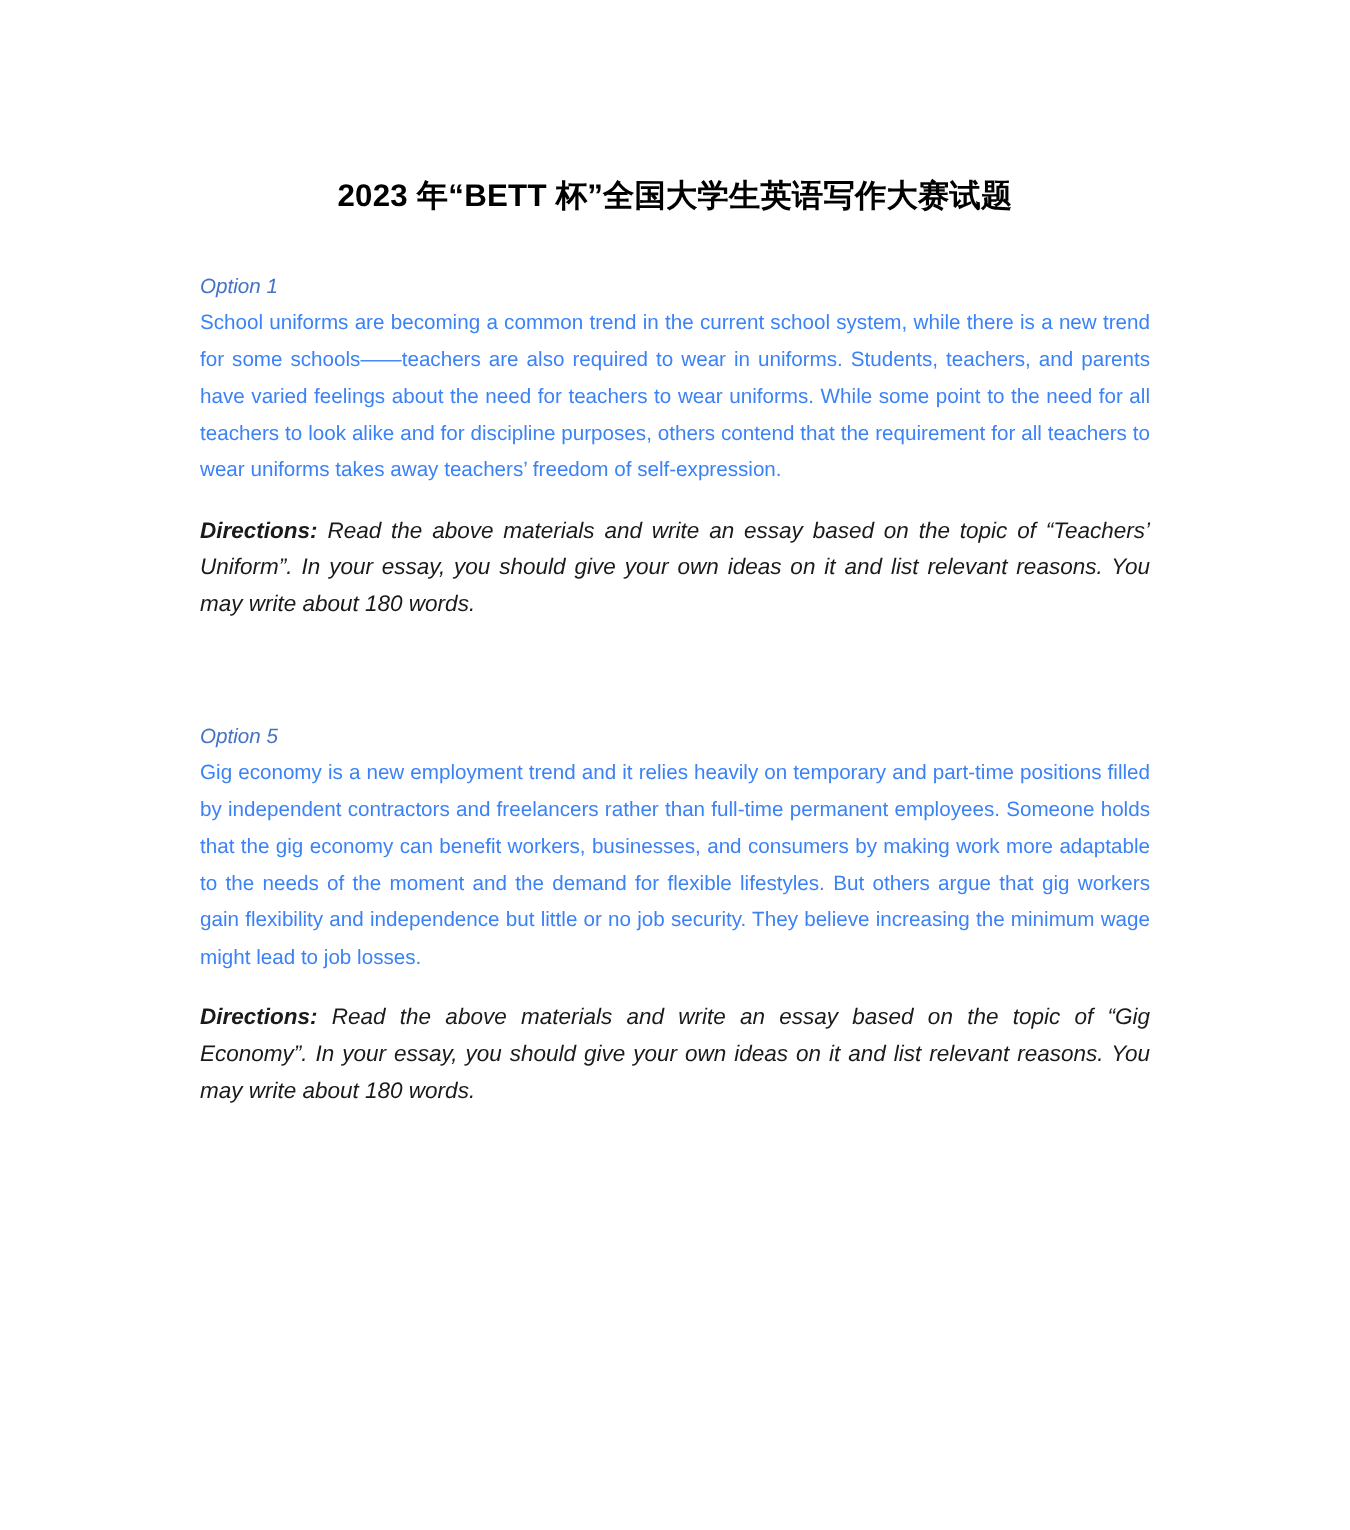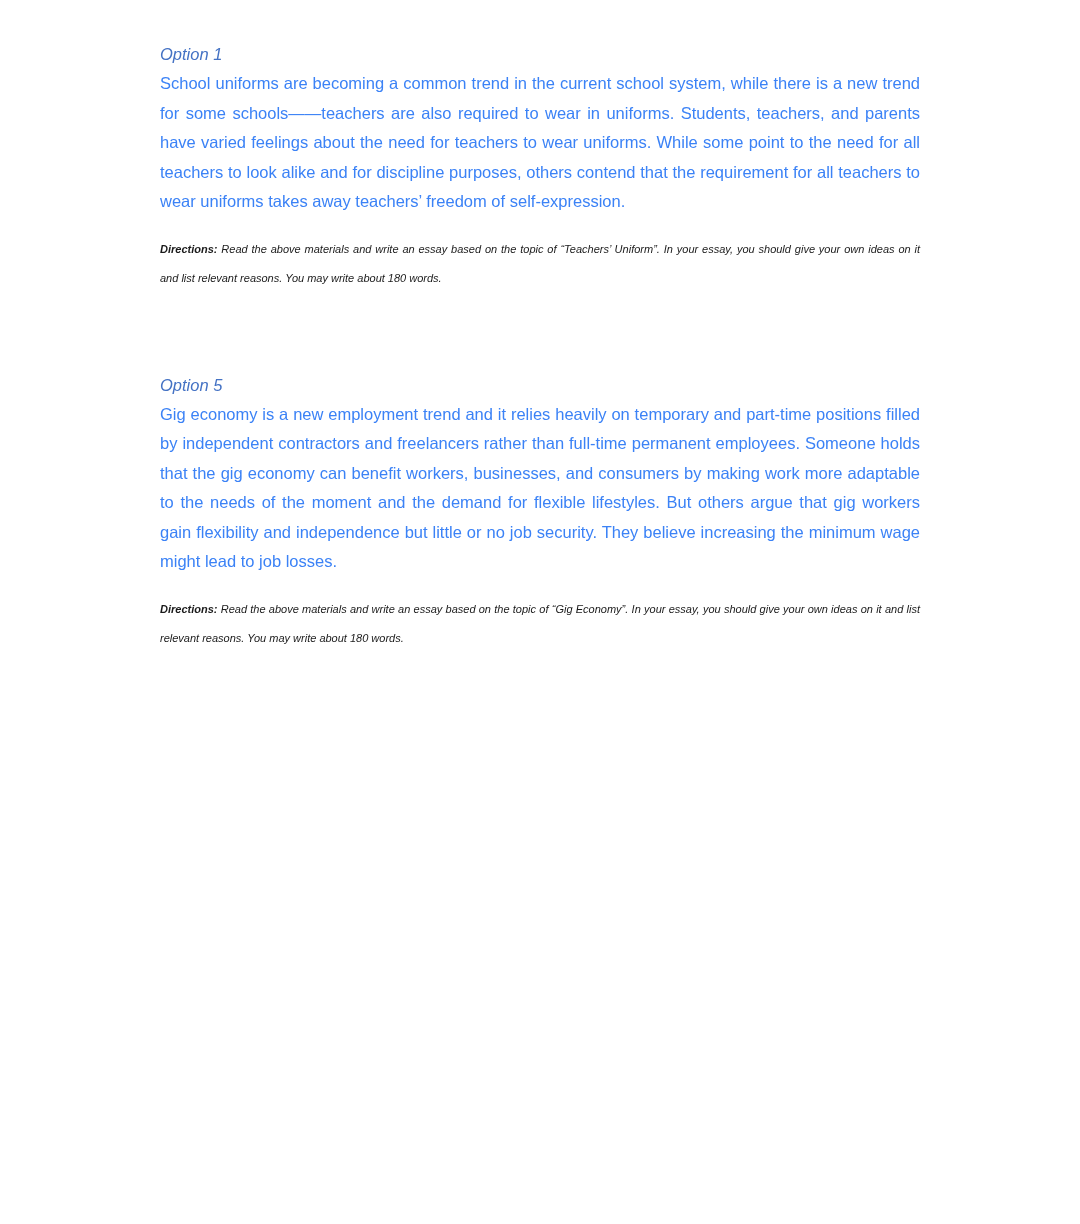--- a/index.html
+++ b/index.html
@@ -65,21 +65,21 @@
     font-size: 16.5px;
     line-height: 29.5px;
     text-align: justify;
     text-justify: inter-word;
     color: #3b82f6;
     margin: 4px 0 0 0;
     hyphens: none;
   }
 
   .directions-para {
-    font-size: 11px;
+    font-size: 18px;
     line-height: 29.5px;
     text-align: justify;
     text-justify: inter-word;
     font-style: italic;
     color: #1a1a1a;
     margin: 0;
   }
   .directions-label {
     font-weight: bold;
     font-style: italic;
@@ -89,20 +89,21 @@
   .gap-between-options { height: 80px; }
 
   .spacer-block { width: 100%; }
 </style>
 </head>
 <body>
 
 <div class="page">
   <div class="content">
 
+    <h1 class="doc-title title-line-1">2023 年“BETT 杯”全国大学生英语写作大赛试题</h1>
 
 
     <div class="option-heading option-1-heading">Option 1</div>
 
     <p class="body-para">School uniforms are becoming a common trend in the current school system, while there is a new trend for some schools——teachers are also required to wear in uniforms. Students, teachers, and parents have varied feelings about the need for teachers to wear uniforms. While some point to the need for all teachers to look alike and for discipline purposes, others contend that the requirement for all teachers to wear uniforms takes away teachers’ freedom of self-expression.</p>
 
     <div class="spacer-block gap-after-para"></div>
 
     <p class="directions-para"><span class="directions-label">Directions:</span><span> Read the above materials and write an essay based on the topic of  “Teachers’ Uniform”. In your essay, you should give your own ideas on it and list relevant reasons. You may write about 180 words.</span></p>
 

